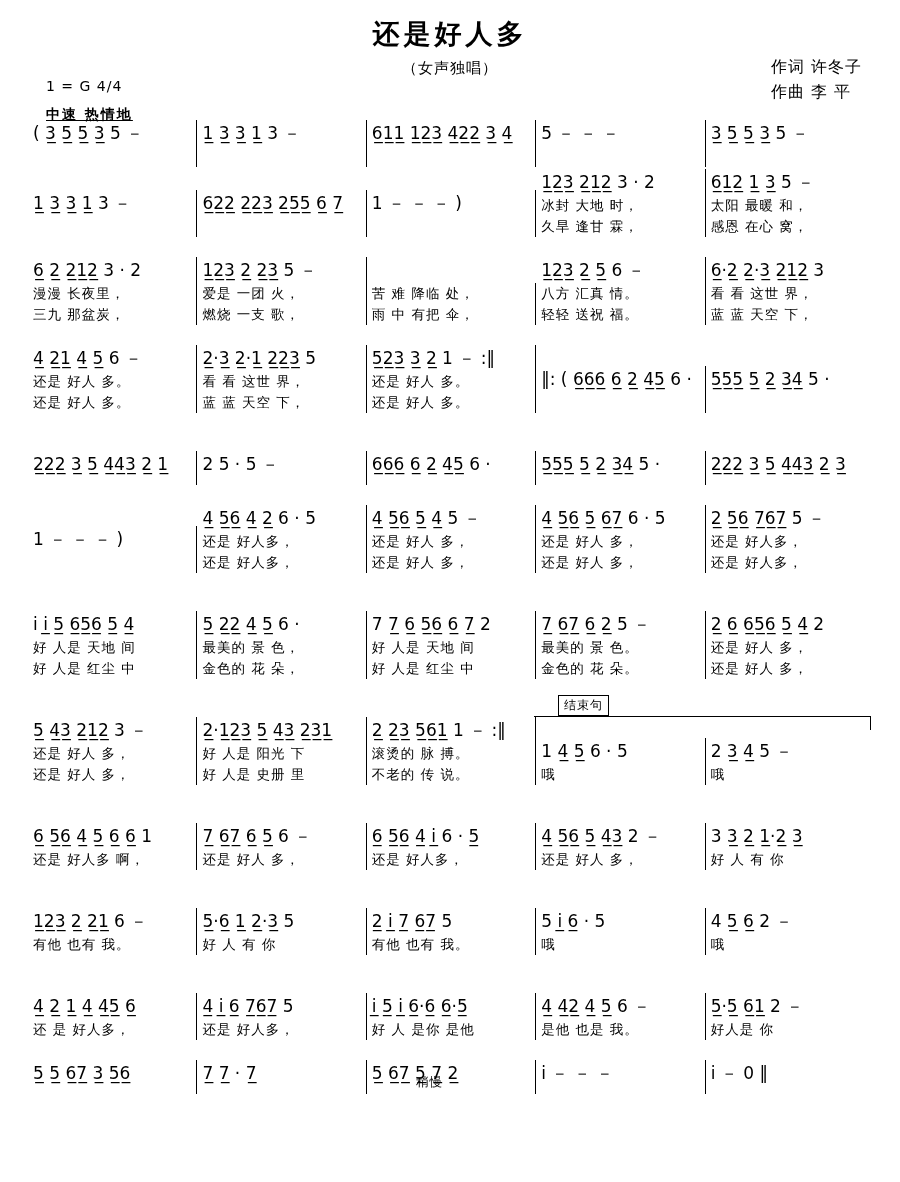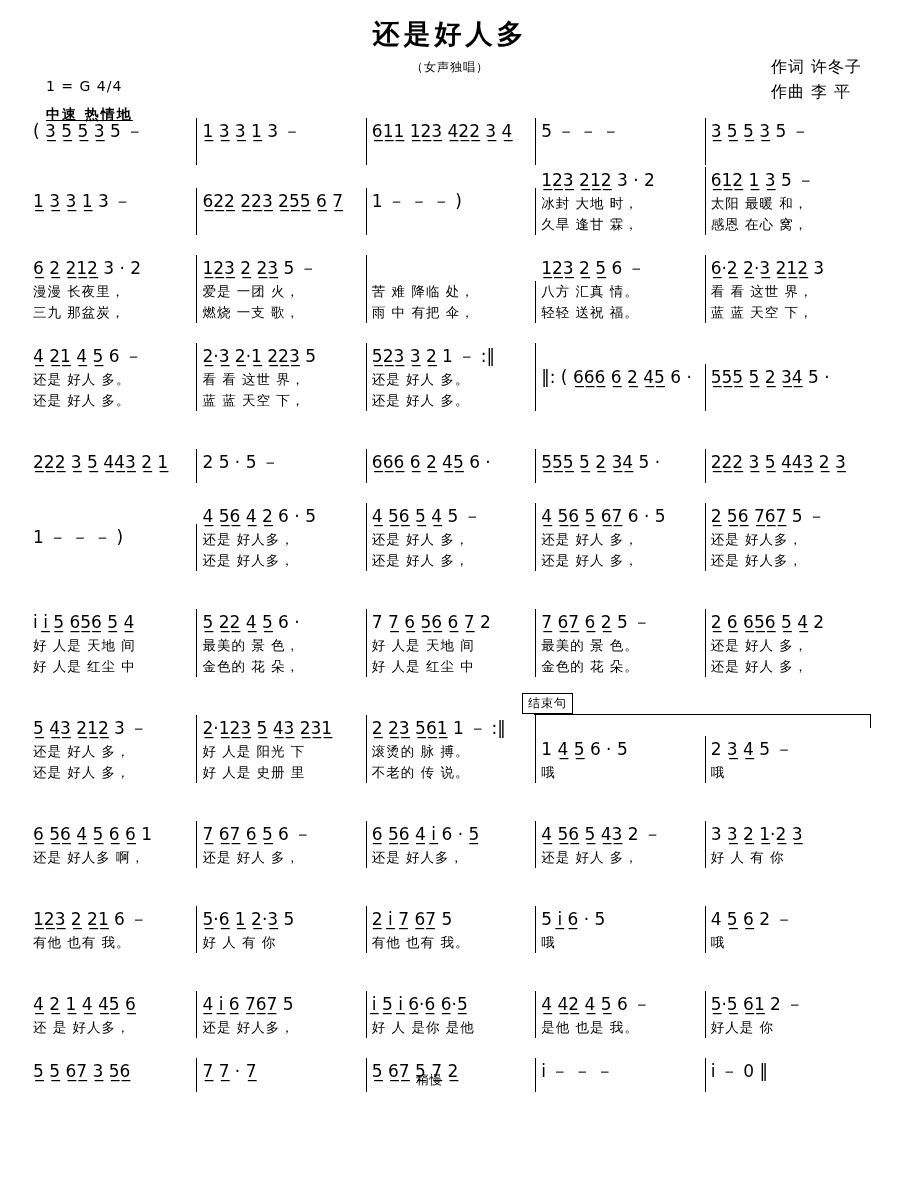--- a/index.html
+++ b/index.html
@@ -25,21 +25,21 @@
   .title {
     text-align: center;
     font-size: 27px;
     font-weight: bold;
     letter-spacing: 4px;
     margin-top: 16px;
     font-family: Liberation Serif, serif;
   }
   .subtitle {
     text-align: center;
-    font-size: 12px;
+    font-size: 15px;
     margin-top: 7px;
     letter-spacing: 1px;
   }
   .credits {
     position: absolute;
     right: 38px;
     top: 38px;
     font-size: 16px;
     line-height: 25px;
     text-align: left;
@@ -331,21 +331,21 @@
         <span class="notes">2̲ 6̲ 6̲5̲6̲  5̲ 4̲  2</span>
         <span class="lyric">还是 好人 多，</span>
         <span class="lyric">还是 好人 多，</span>
       </div>
     </div>
 
     <div class="gap"></div>
     <div class="gap"></div>
 
     <div class="system">
-      <div class="boxlabel" style="left: 494px; top: -22px;">结束句</div>
+      <div class="boxlabel" style="left: 530px; top: -22px;">结束句</div>
       <div class="hline" style="left: 506px; top: -1px; width: 336px;"></div>
       <div class="vline" style="left: 842px; top: -1px; height: 14px;"></div>
 
       <div class="measure">
         <span class="notes">5̲ 4̲3̲  2̲1̲2̲  3  －</span>
         <span class="lyric">还是 好人 多，</span>
         <span class="lyric">还是 好人 多，</span>
       </div>
       <div class="measure">
         <span class="notes">2̲·1̲2̲3̲ 5̲ 4̲3̲ 2̲3̲1̲</span>

